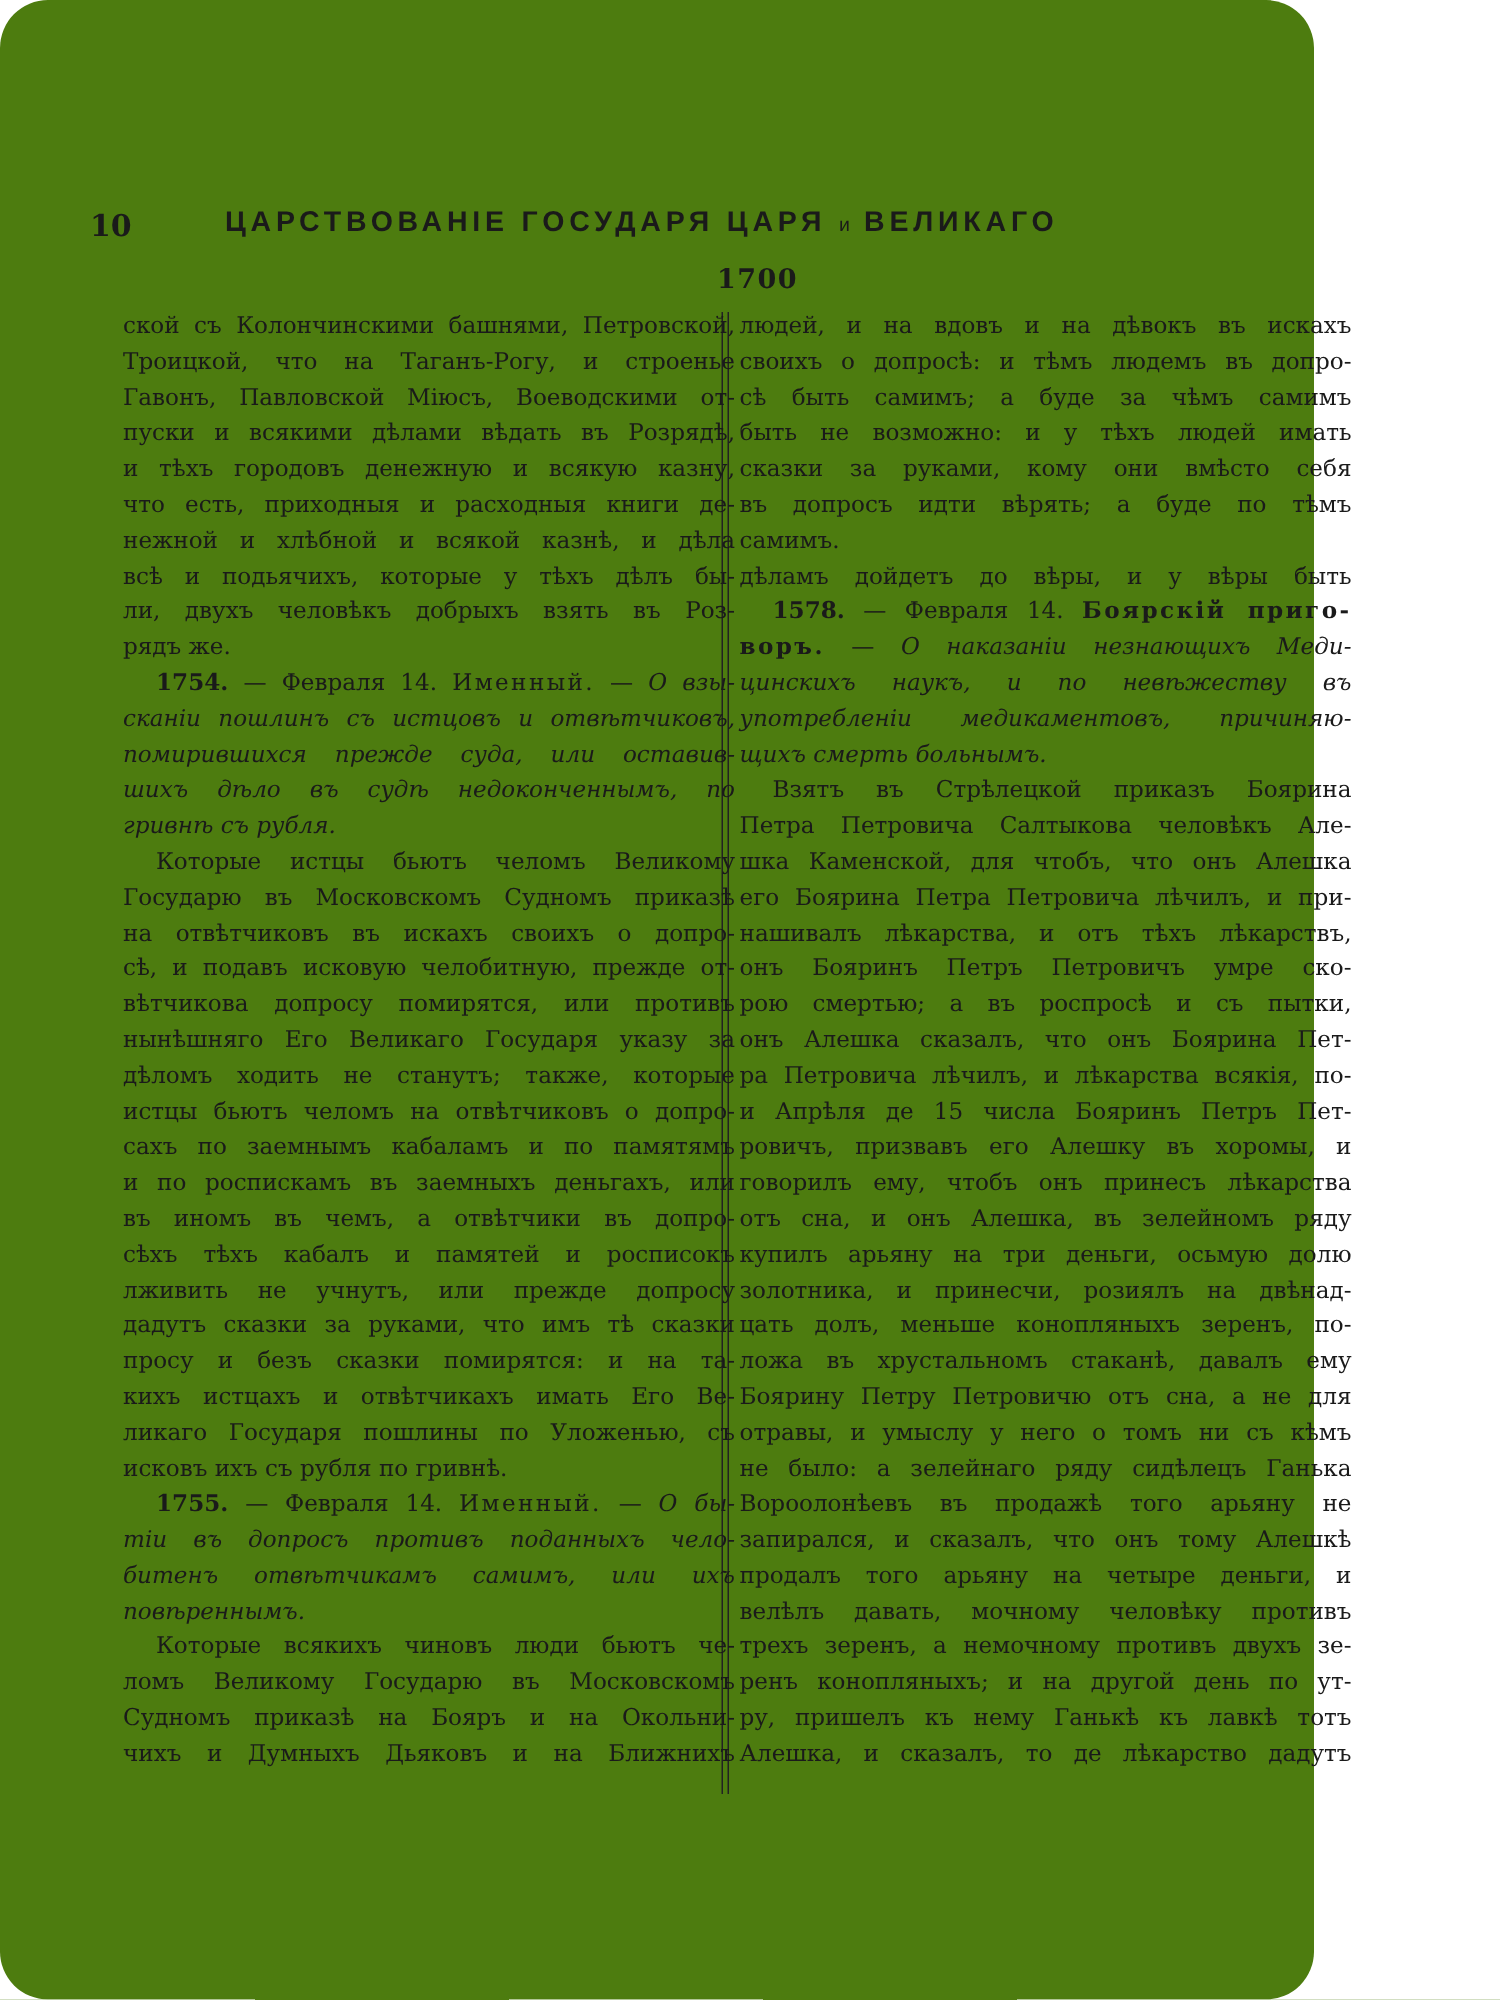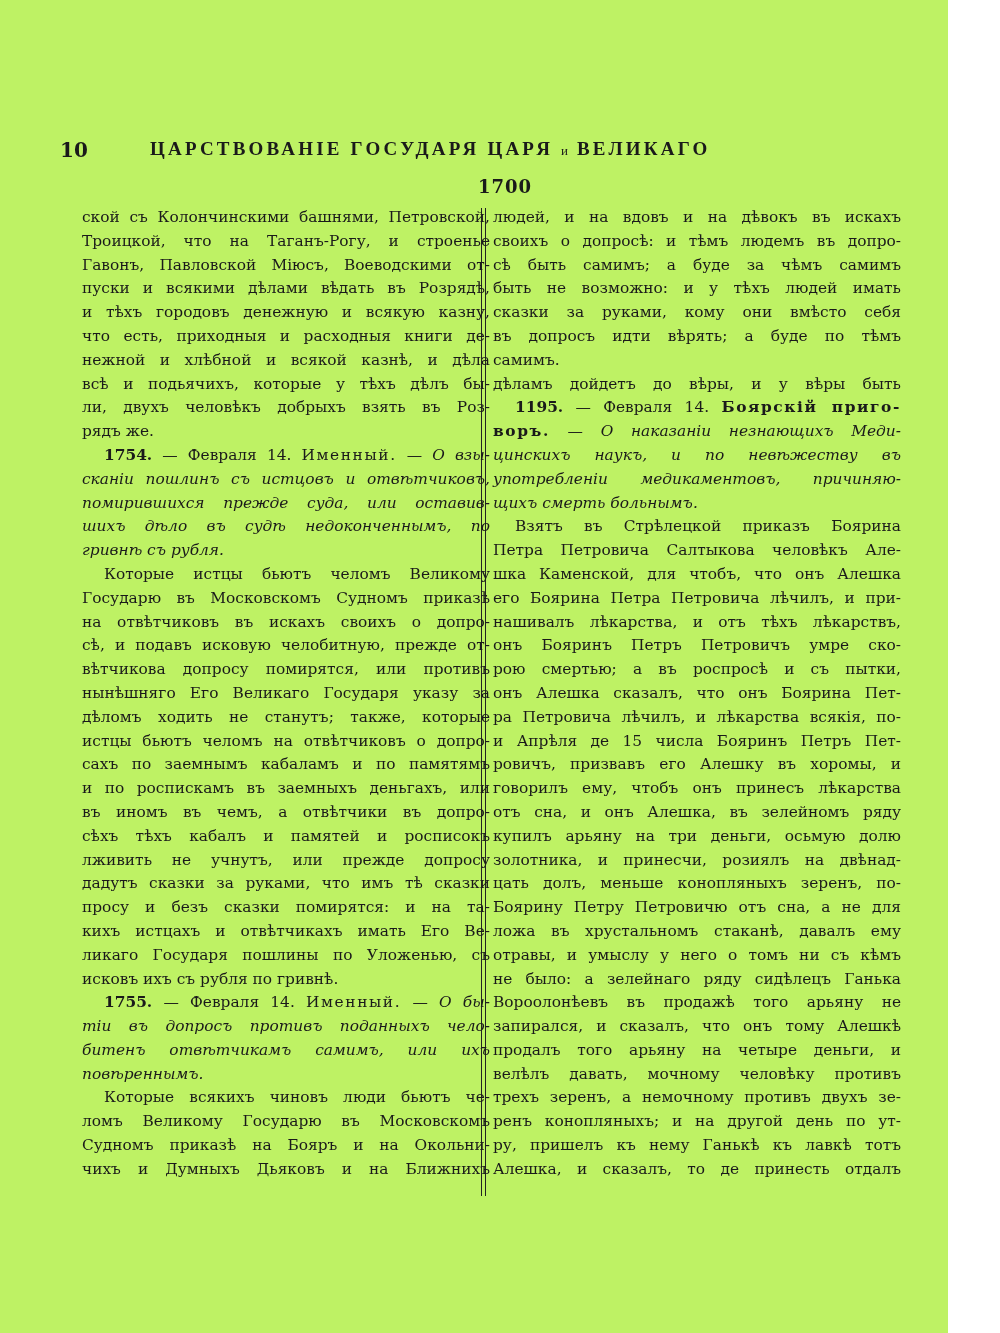--- a/index.html
+++ b/index.html
@@ -11,44 +11,45 @@
       width: 1000px;
       height: 1333px;
       position: relative;
       overflow: hidden;
       font-family: "DejaVu Serif", "Liberation Serif", serif;
       color: #1a1a1a;
     }
     .page {
       position: absolute;
       left: 0; top: 0;
-      width: 948px;
+      width: 876px;
       height: 1333px;
-      background: #bef264;
+      background: #4d7c0f;
+      border-radius: 32px;
     }
     .running-head {
       position: absolute;
       top: 138px;
       left: 60px;
       width: 880px;
       height: 28px;
     }
     .page-number {
       position: absolute;
       left: 0;
       top: 0;
       font-family: "DejaVu Serif", serif;
       font-weight: bold;
       font-size: 20px;
     }
     .running-title {
       position: absolute;
       left: 90px;
       top: 0;
-      font-family: Liberation Serif, serif;
+      font-family: Liberation Sans, sans-serif;
       font-weight: bold;
       font-size: 19px;
       letter-spacing: 3.2px;
       white-space: nowrap;
     }
     .running-title .small {
       font-size: 13px;
       letter-spacing: 1px;
       font-weight: normal;
     }
@@ -166,49 +167,49 @@
     <span class="line">людей, и на вдовъ и на дѣвокъ въ искахъ</span>
     <span class="line">своихъ о допросѣ: и тѣмъ людемъ въ допро-</span>
     <span class="line">сѣ быть самимъ; а буде за чѣмъ самимъ</span>
     <span class="line">быть не возможно: и у тѣхъ людей имать</span>
     <span class="line">сказки за руками, кому они вмѣсто себя</span>
     <span class="line">въ допросъ идти вѣрять; а буде по тѣмъ</span>
     <span class="line last">самимъ.</span>
     <span class="line">дѣламъ дойдетъ до вѣры, и у вѣры быть</span>
 
     <div>
-      <span class="line indent"><span class="b">1195.</span> <span>—</span> <span>Февраля 14.</span> <span class="sc b">Боярскій приго-</span></span>
+      <span class="line indent"><span class="b">1578.</span> <span>—</span> <span>Февраля 14.</span> <span class="sc b">Боярскій приго-</span></span>
       <span class="line"><span class="sc b">воръ.</span> <span>—</span> <span class="it">О наказаніи незнающихъ Меди-</span></span>
       <span class="line it">цинскихъ наукъ, и по невѣжеству въ</span>
       <span class="line it">употребленіи медикаментовъ, причиняю-</span>
       <span class="line it last">щихъ смерть больнымъ.</span>
       <span class="line indent">Взятъ въ Стрѣлецкой приказъ Боярина</span>
       <span class="line">Петра Петровича Салтыкова человѣкъ Але-</span>
       <span class="line">шка Каменской, для чтобъ, что онъ Алешка</span>
       <span class="line">его Боярина Петра Петровича лѣчилъ, и при-</span>
       <span class="line">нашивалъ лѣкарства, и отъ тѣхъ лѣкарствъ,</span>
       <span class="line">онъ Бояринъ Петръ Петровичъ умре ско-</span>
       <span class="line">рою смертью; а въ роспросѣ и съ пытки,</span>
       <span class="line">онъ Алешка сказалъ, что онъ Боярина Пет-</span>
       <span class="line">ра Петровича лѣчилъ, и лѣкарства всякія, по-</span>
       <span class="line">и Апрѣля де 15 числа Бояринъ Петръ Пет-</span>
       <span class="line">ровичъ, призвавъ его Алешку въ хоромы, и</span>
       <span class="line">говорилъ ему, чтобъ онъ принесъ лѣкарства</span>
       <span class="line">отъ сна, и онъ Алешка, въ зелейномъ ряду</span>
       <span class="line">купилъ арьяну на три деньги, осьмую долю</span>
       <span class="line">золотника, и принесчи, розиялъ на двѣнад-</span>
       <span class="line">цать долъ, меньше конопляныхъ зеренъ, по-</span>
+      <span class="line">ложа въ хрустальномъ стаканѣ, давалъ ему</span>
       <span class="line">Боярину Петру Петровичю отъ сна, а не для</span>
-      <span class="line">ложа въ хрустальномъ стаканѣ, давалъ ему</span>
       <span class="line">отравы, и умыслу у него о томъ ни съ кѣмъ</span>
       <span class="line">не было: а зелейнаго ряду сидѣлецъ Ганька</span>
       <span class="line">Вороолонѣевъ въ продажѣ того арьяну не</span>
       <span class="line">запирался, и сказалъ, что онъ тому Алешкѣ</span>
       <span class="line">продалъ того арьяну на четыре деньги, и</span>
       <span class="line">велѣлъ давать, мочному человѣку противъ</span>
       <span class="line">трехъ зеренъ, а немочному противъ двухъ зе-</span>
       <span class="line">ренъ конопляныхъ; и на другой день по ут-</span>
       <span class="line">ру, пришелъ къ нему Ганькѣ къ лавкѣ тотъ</span>
-      <span class="line">Алешка, и сказалъ, то де принесть отдалъ</span>
+      <span class="line">Алешка, и сказалъ, то де лѣкарство дадутъ</span>
     </div>
   </div>
 
 </div>
 
 </body></html>

